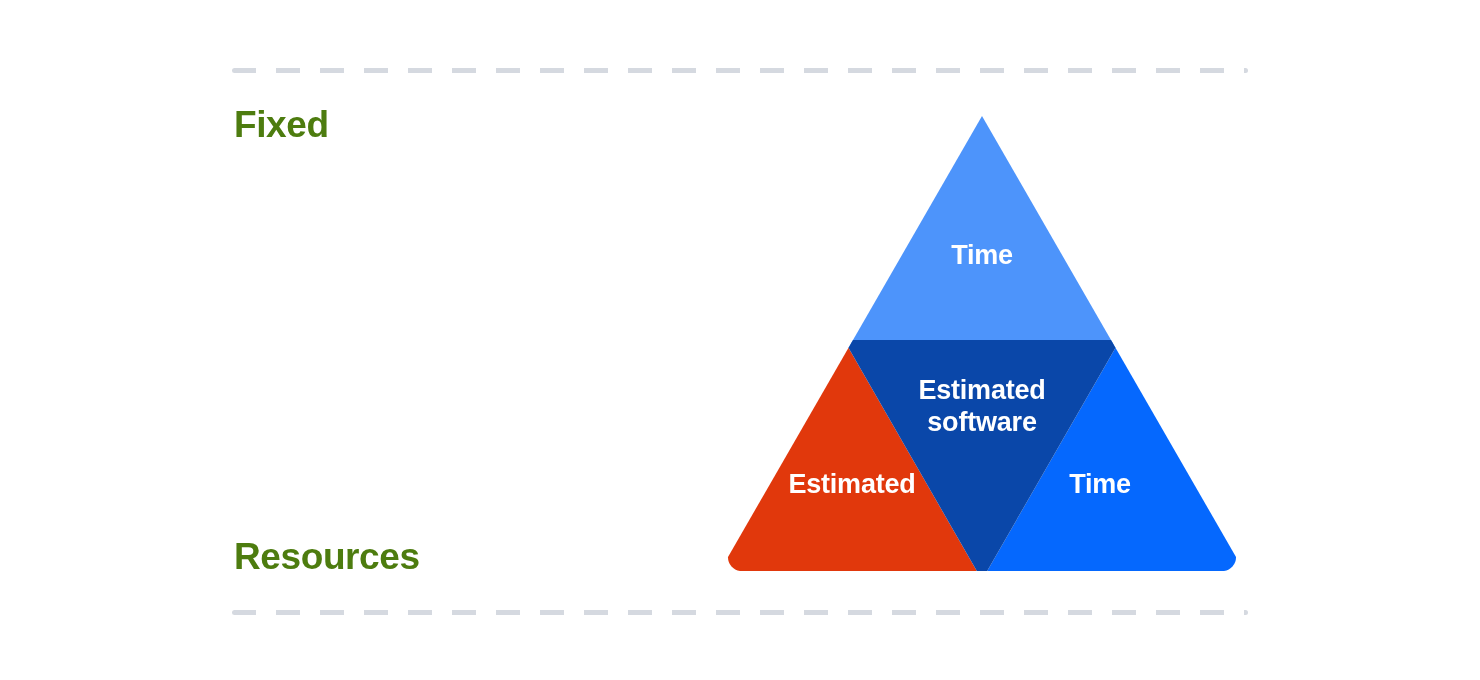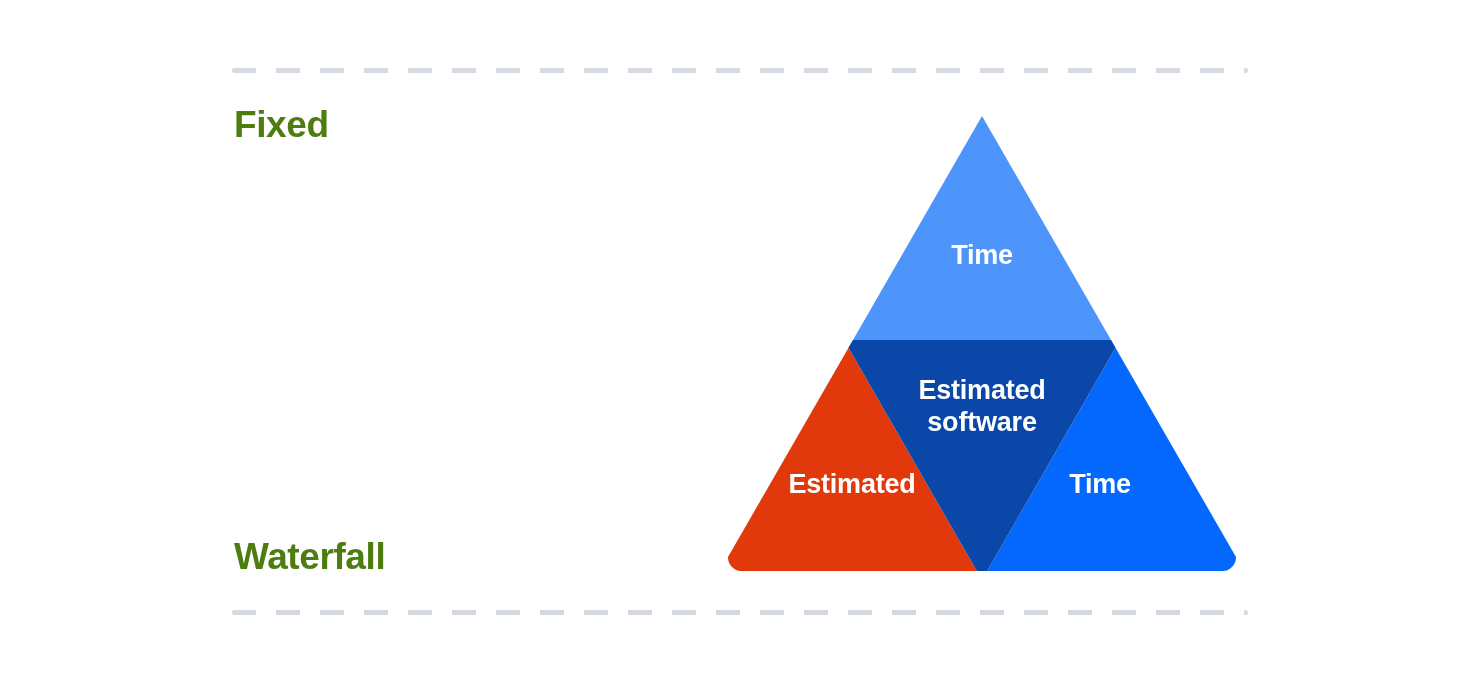--- a/index.html
+++ b/index.html
@@ -105,21 +105,21 @@
 </head>
 <body>
 
 <div id="canvas">
 
   <div id="dash-top" class="dash-line"></div>
   <div id="dash-bottom" class="dash-line"></div>
 
   <div id="label-fixed" class="axis-label">Fixed</div>
 
-  <div id="label-estimated" class="axis-label">Waterfall</div>
+  <div id="label-estimated" class="axis-label">Resources</div>
 
   <div id="triangle-wrap">
 
     <svg id="triangle-svg" viewBox="0 0 570 490" xmlns="http://www.w3.org/2000/svg">
       <defs>
         <clipPath id="tri-clip">
           <path d="M 282 16
                    L 536 457
                    A 14 14 0 0 1 524 471
                    L 40 471

